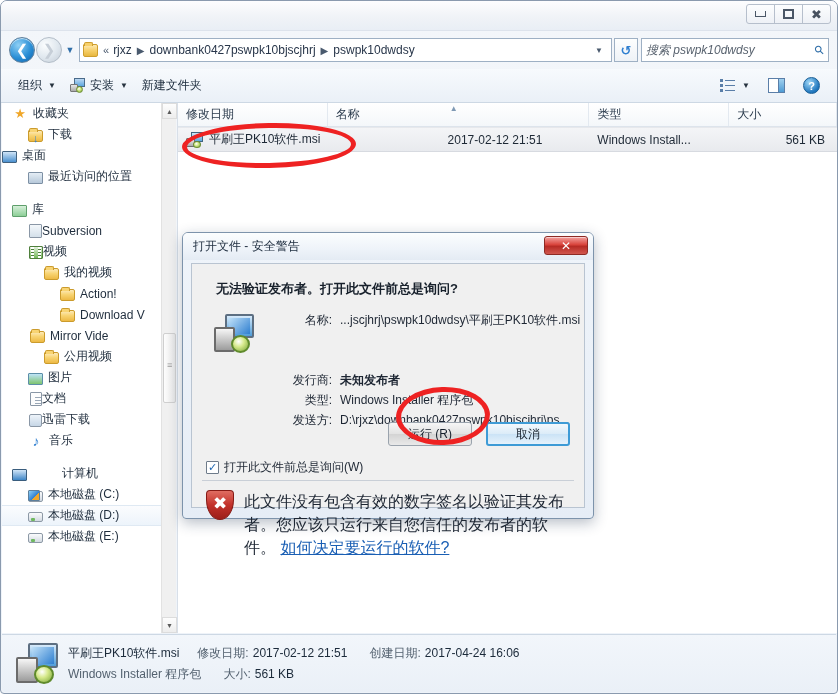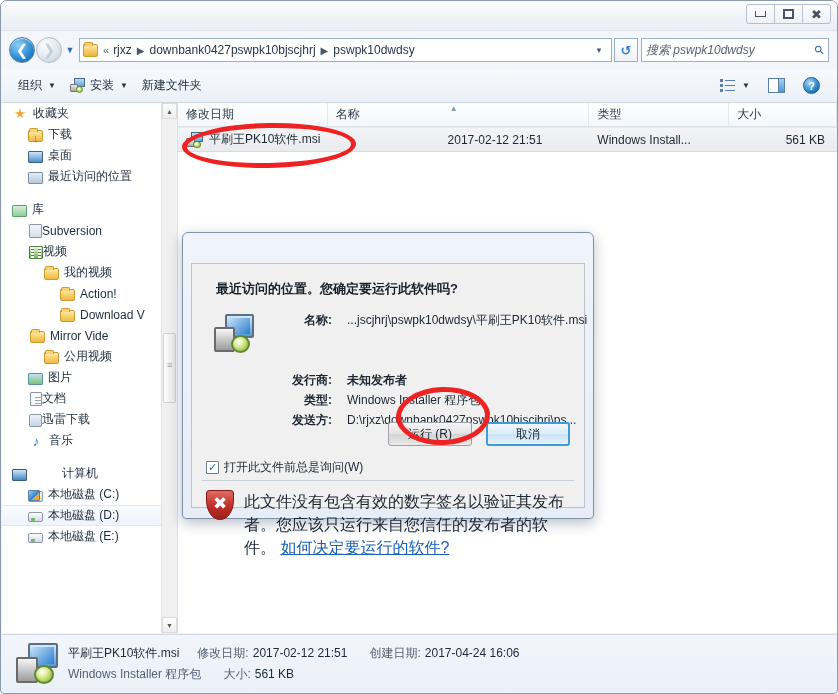--- a/index.html
+++ b/index.html
@@ -455,21 +455,21 @@
     background: linear-gradient(to bottom,#f6f6f6,#9c9c9c);
     border:2px solid #6b6b6b; border-radius:2px;
   }
   #dialog-file-icon .cd {
     position:absolute; left:17px; top:21px; width:19px; height:18px; border-radius:50%;
     background: radial-gradient(circle at 38% 32%, #ffffff 0%, #d7ea8d 40%, #76a333 100%);
     border:2px solid #5f8a2c;
   }
   #dialog-fields { margin-left: 14px; font-size: 12px; }
   .field-row { display: flex; margin-bottom: 3px; align-items: baseline; }
-  .field-label { width: 62px; text-align: right; color:#1d2633; margin-right: 15px; flex:none;font-weight:bold; }
+  .field-label { width: 62px; text-align: right; color:#1d2633; margin-right: 8px; flex:none; }
   .field-value { color:#1d2633; white-space: nowrap; }
   .field-value.bold { font-weight: bold; margin-top: 40px; }
 
   #dialog-buttons {
     position: absolute; right: 14px; top: 158px;
     display: flex; gap: 14px;
   }
   .dlg-btn {
     width: 84px; height: 24px;
     font-size: 12px; color: #16202c;
@@ -621,21 +621,21 @@
 
   <div id="sidebar">
       <div class="nav-item" style="padding-left: 10px;">
         <span class="nav-ico ico-star">★</span>
         <span class="nav-label">收藏夹</span>
       </div>
       <div class="nav-item" style="padding-left: 26px;">
         <span class="nav-ico ico-folder dl"></span>
         <span class="nav-label">下载</span>
       </div>
-      <div class="nav-item" style="padding-left: 26px;">
+      <div class="nav-item" style="">
         <span class="nav-ico ico-desktop"></span>
         <span class="nav-label">桌面</span>
       </div>
       <div class="nav-item" style="padding-left: 26px; margin-bottom: 12px;">
         <span class="nav-ico ico-recent"></span>
         <span class="nav-label">最近访问的位置</span>
       </div>
       <div class="nav-item" style="padding-left: 10px;">
         <span class="nav-ico ico-library"></span>
         <span class="nav-label">库</span>
@@ -756,23 +756,29 @@
       </div>
       <div class="status-line">
         <span class="status-label">Windows Installer 程序包</span>
         <span class="status-label" style="margin-left:18px">大小:</span>
         <span class="status-value">561 KB</span>
       </div>
     </div>
   </div>
 
   <div id="dialog">
+    <div id="dialog-titlebar">
+      <span>打开文件 - 安全警告</span>
+      <div id="dialog-close">
+        <span>✕</span>
+      </div>
+    </div>
 
     <div id="dialog-body">
-      <div id="dialog-heading">最近访问的位置。您确定要运行此软件吗?</div>
+      <div id="dialog-heading">无法验证发布者。打开此文件前总是询问?</div>
 
       <div id="dialog-info">
         <div id="dialog-file-icon">
           <span class="mon"></span>
             <span class="base"></span>
             <span class="cd"></span>
         </div>
         <div id="dialog-fields">
             <div class="field-row">
               <span class="field-label">名称:</span>

